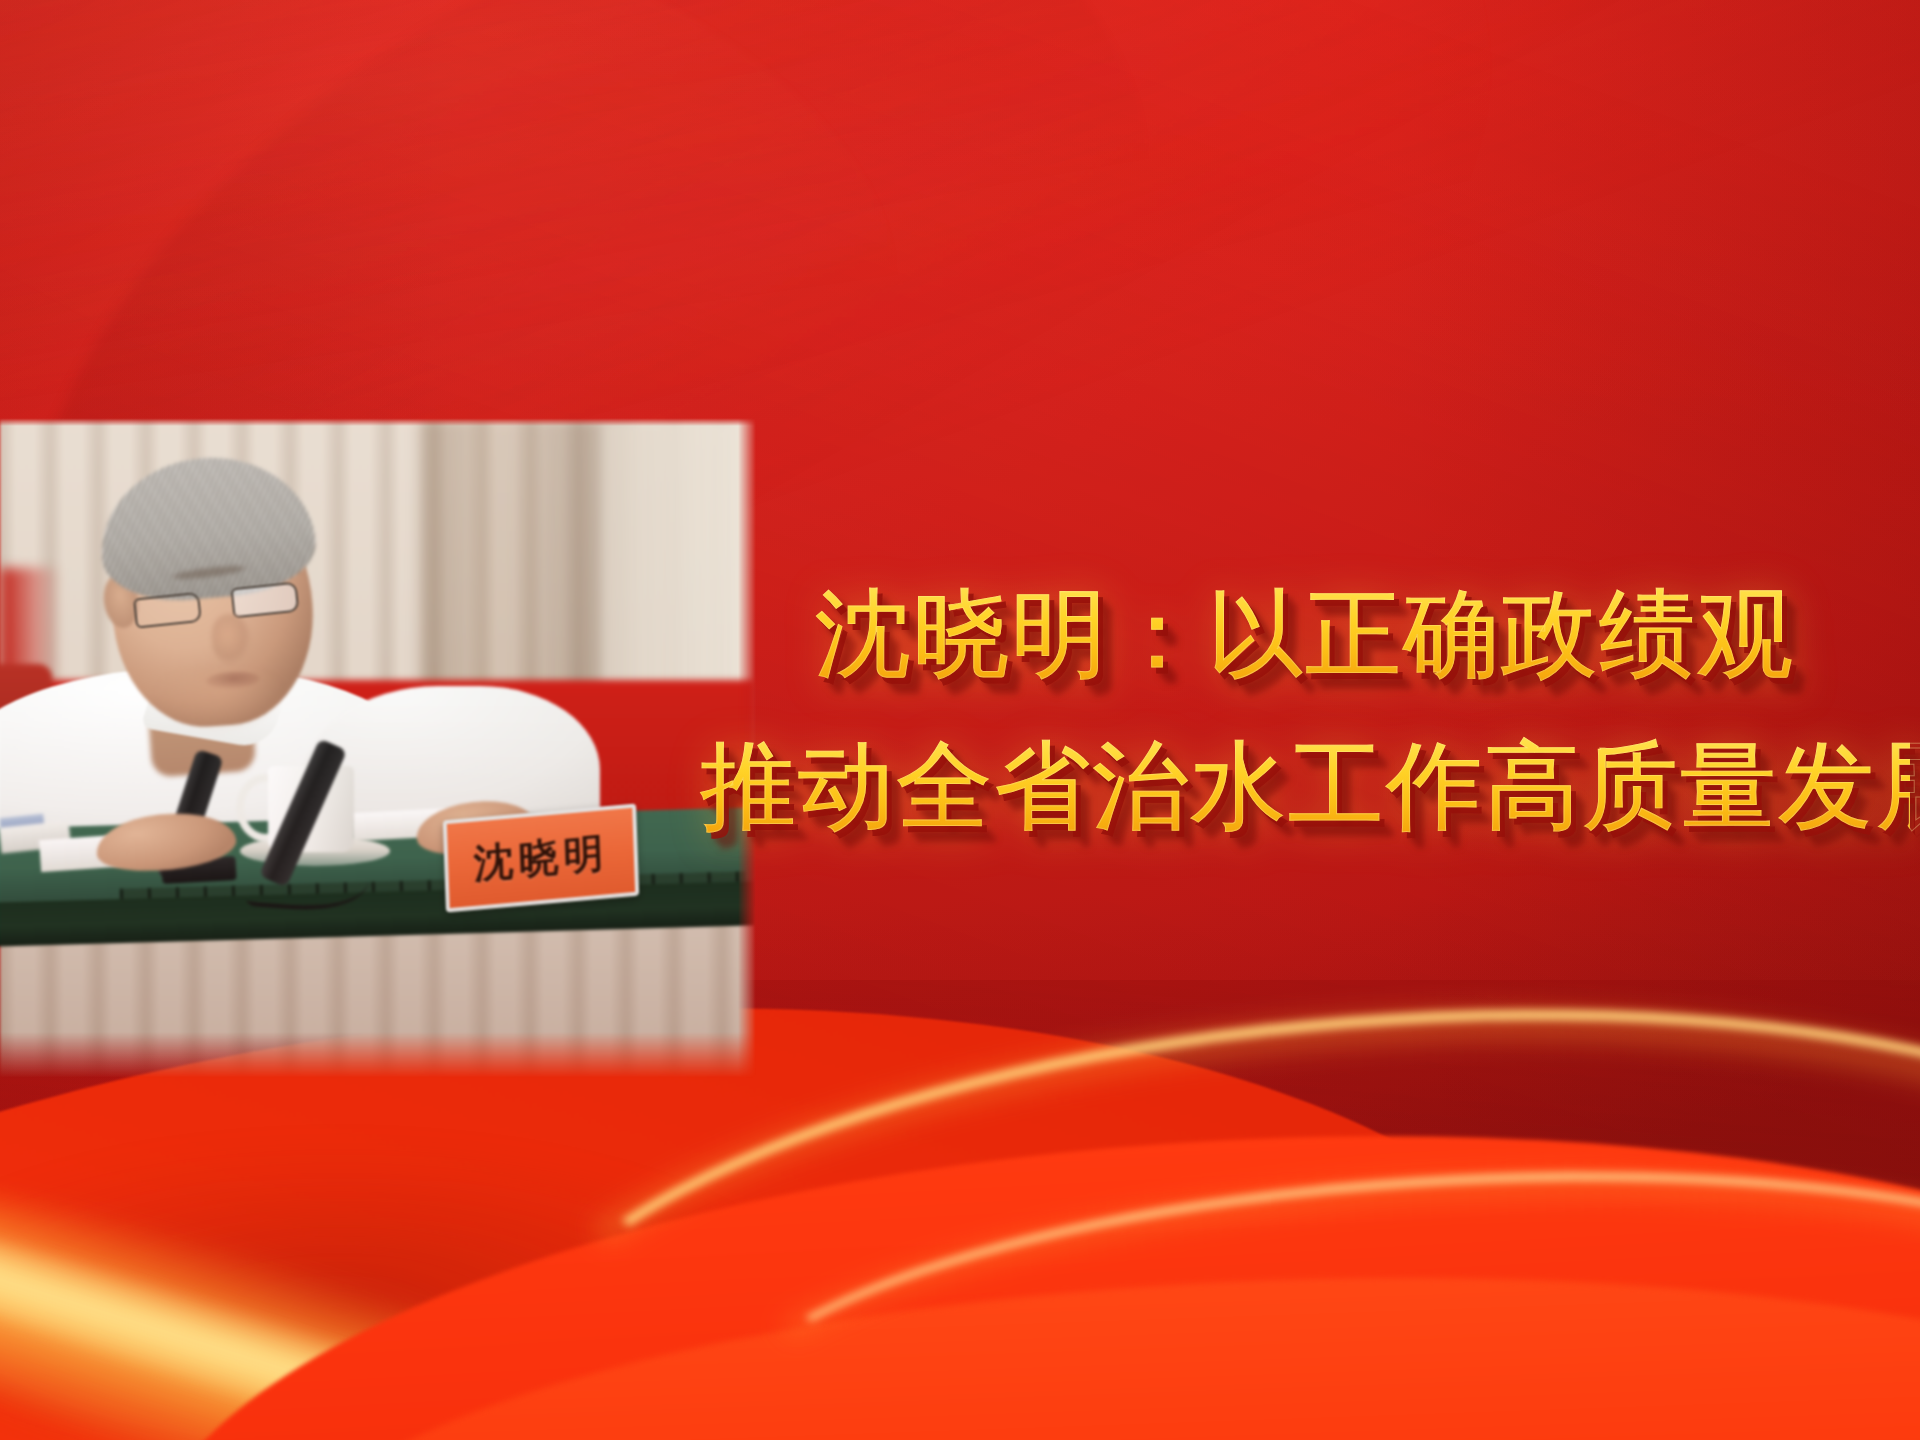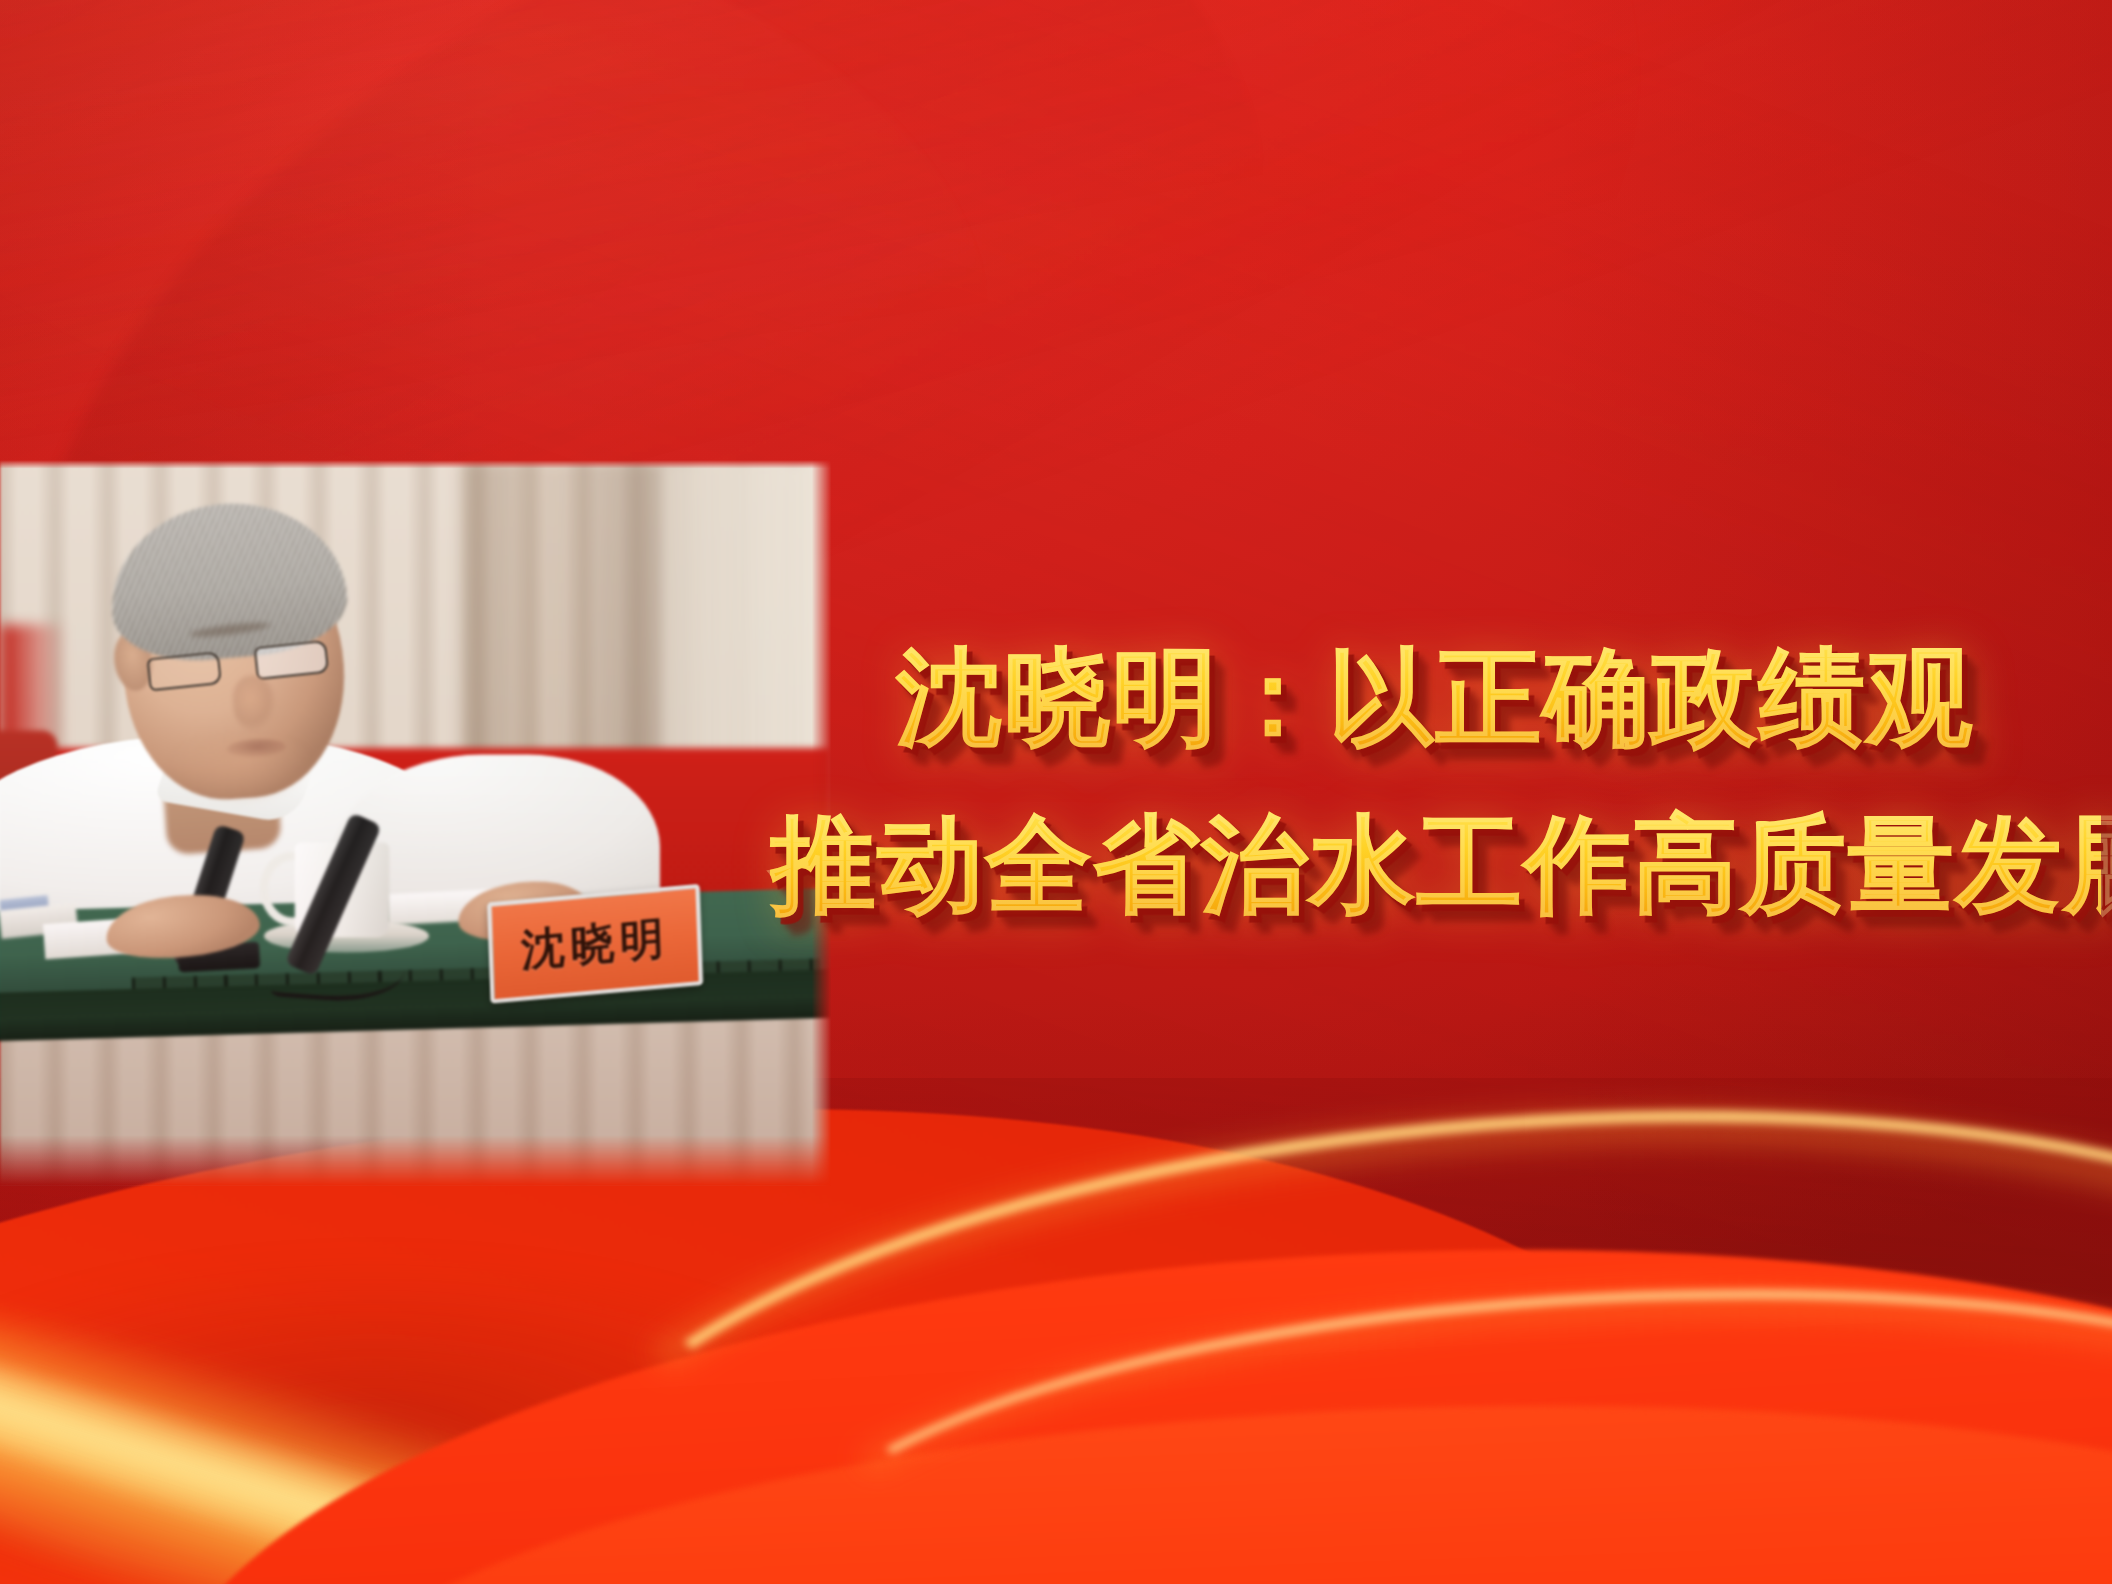--- a/index.html
+++ b/index.html
@@ -529,21 +529,21 @@
   
   .headline {
     position: absolute;
     left: 700px;
     top: 560px;
     width: 1210px;
     text-align: center;
   }
   .hl-line {
     font-family: "DejaVu Sans", "Liberation Sans", sans-serif;
-    font-weight: 700;
+    font-weight: 400;
     font-size: 96px;
     line-height: 148px;
     letter-spacing: 2px;
     white-space: nowrap;
     background: linear-gradient(180deg,
       #fff6a8 0%,
       #ffe250 16%,
       #ffd227 40%,
       #fcbe16 62%,
       #f5a50d 82%,

